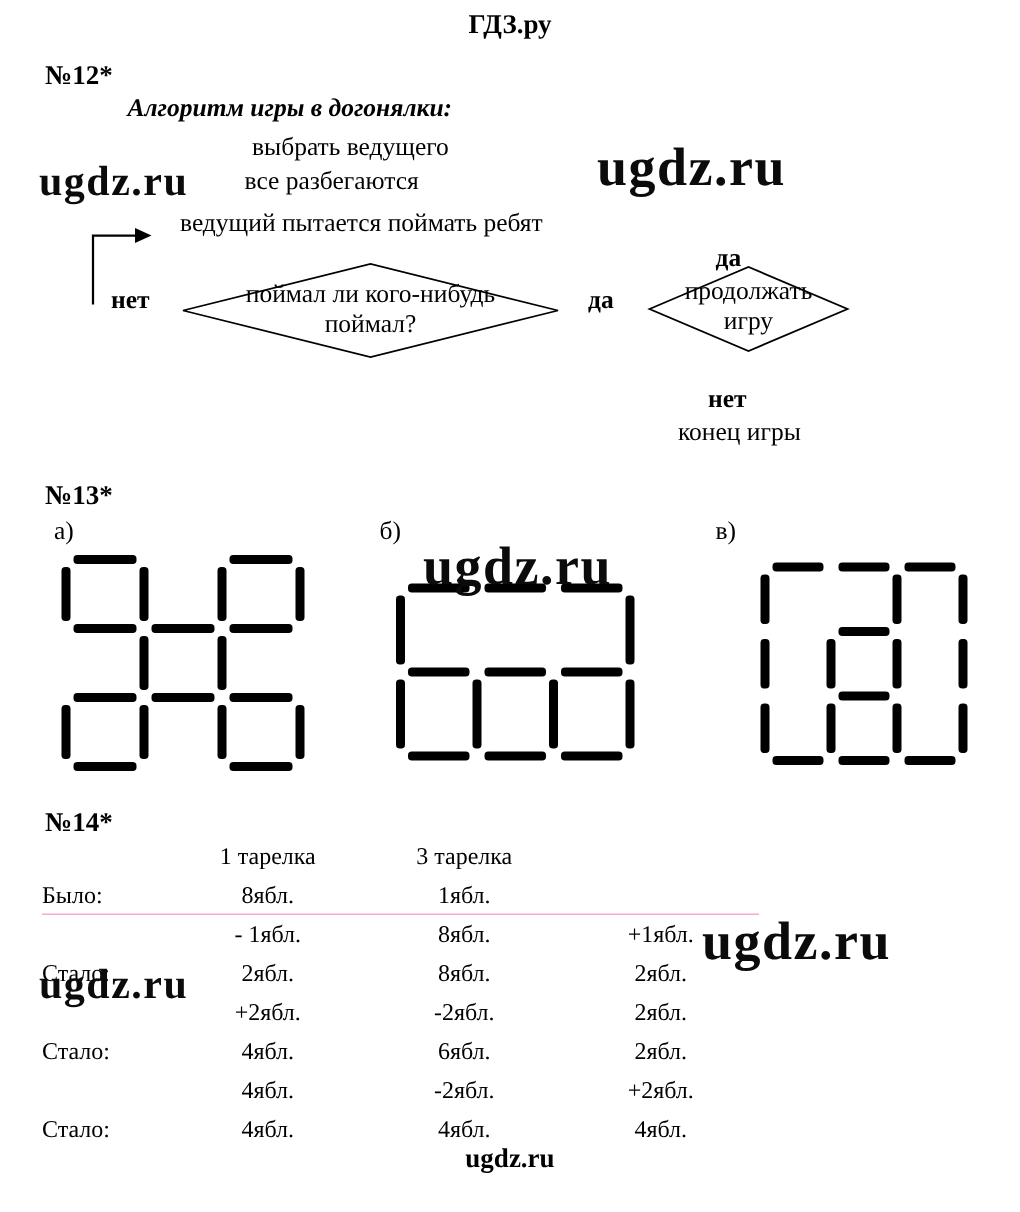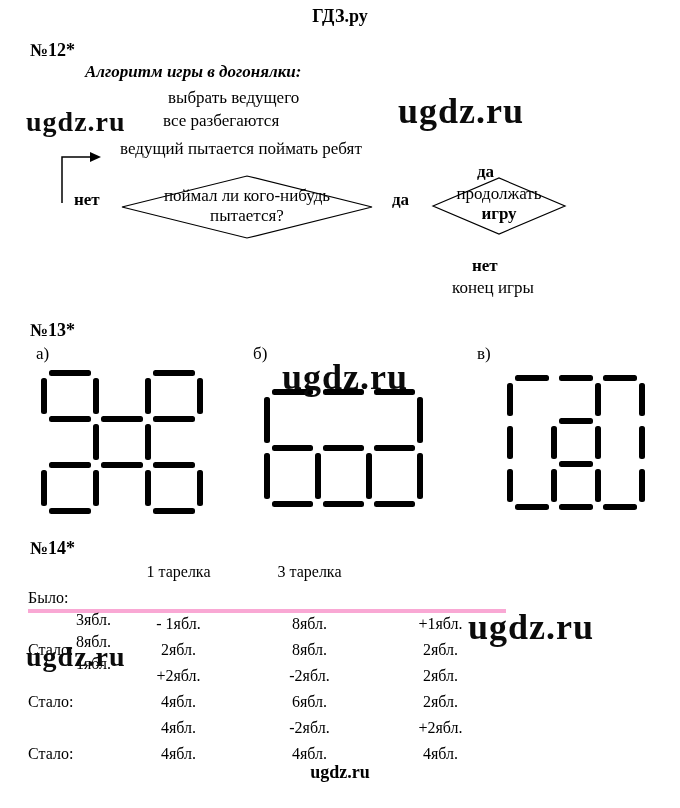--- a/index.html
+++ b/index.html
@@ -12,21 +12,21 @@
   .t17{font-size:17px;}
   .t18{font-size:18px;}
   .wm{position:absolute;font-weight:bold;color:#0b0b0b;letter-spacing:1px;white-space:nowrap;}
   .ctr{text-align:center;}
   .layer{position:absolute;left:0;top:0;}
   .fig-svg{position:absolute;}
   .row{position:absolute;left:28px;width:478px;height:22px;line-height:22px;
        font-size:16px;display:flex;}
   .row .lab{width:85px;}
   .row .c{width:131px;text-align:center;}
-  .underline-row{border-bottom:4px solid #f9a8d4;flex-direction:column;}
+  .underline-row{border-bottom:1px solid #f9a8d4;}
 </style>
 </head>
 <body>
 
 <div class="abs b t18 ctr" style="left:0;top:6px;width:680px;">ГДЗ.ру</div>
 
 <svg class="layer" width="680" height="330">
   <path d="M62,203 L62,157 L90,157" fill="none" stroke="#000" stroke-width="1.5"></path>
   <polygon points="90,152 101,157 90,162" fill="#000"></polygon>
   <polygon points="122,207 247,176 372,207 247,238" fill="none" stroke="#000" stroke-width="1.2"></polygon>
@@ -34,26 +34,26 @@
 </svg>
 
 <div class="abs b t18" style="left:30px;top:40px;text-align:center;">№12*</div>
 <div class="abs bi t17" style="left:85px;top:62px;">Алгоритм игры в догонялки:</div>
 <div class="abs t17" style="left:168px;top:88px;">выбрать ведущего</div>
 <div class="abs t17" style="left:163px;top:111px;">все разбегаются</div>
 <div class="abs t17" style="left:120px;top:139px;">ведущий пытается поймать ребят</div>
 
 <div class="abs b t17" style="left:74px;top:190px;">нет</div>
 <div class="abs t16 ctr" style="left:127px;top:186px;width:240px;">поймал ли кого-нибудь</div>
-<div class="abs t16 ctr" style="left:127px;top:206px;width:240px;">пытается?</div>
+<div class="abs t16 ctr" style="left:127px;top:206px;width:240px;">поймал?</div>
 <div class="abs b t17" style="left:392px;top:190px;">да</div>
 
 <div class="abs b t17" style="left:477px;top:162px;">да</div>
 <div class="abs t16 ctr" style="left:439px;top:184px;width:120px;">продолжать</div>
-<div class="abs t16 ctr" style="left:439px;top:204px;width:120px;font-weight:bold;">игру</div>
+<div class="abs t16 ctr" style="left:439px;top:204px;width:120px;">игру</div>
 <div class="abs b t17" style="left:472px;top:256px;">нет</div>
 <div class="abs t17" style="left:452px;top:278px;">конец игры</div>
 
 <div class="abs b t18" style="left:30px;top:320px;">№13*</div>
 <div class="abs t17" style="left:36px;top:344px;">а)</div>
 <div class="abs t17" style="left:253px;top:344px;">б)</div>
 <div class="abs t17" style="left:477px;top:344px;">в)</div>
 <div id="figures-layer" class="layer">
     <svg width="170" height="152" class="fig-svg" style="left: 40px; top: 369px;">
       <rect x="9" y="1" width="42" height="6" rx="2.5" fill="#000"></rect>
@@ -120,21 +120,20 @@
 <div class="abs b t18" style="left:30px;top:538px;">№14*</div>
 
 <div class="row" style="top:561px;">
   <span class="lab"></span>
   <span class="c">1 тарелка</span>
   <span class="c">3 тарелка</span>
 </div>
 
 <div class="row underline-row" style="top:587px;">
   <span class="lab">Было:</span>
-  <span class="c">3ябл.</span>
   <span class="c">8ябл.</span>
   <span class="c">1ябл.</span>
 </div>
 <div class="row" style="top:613px;">
   <span class="lab"></span>
   <span class="c">- 1ябл.</span>
   <span class="c">8ябл.</span>
   <span class="c">+1ябл.</span>
 </div>
 <div class="row" style="top:639px;">

